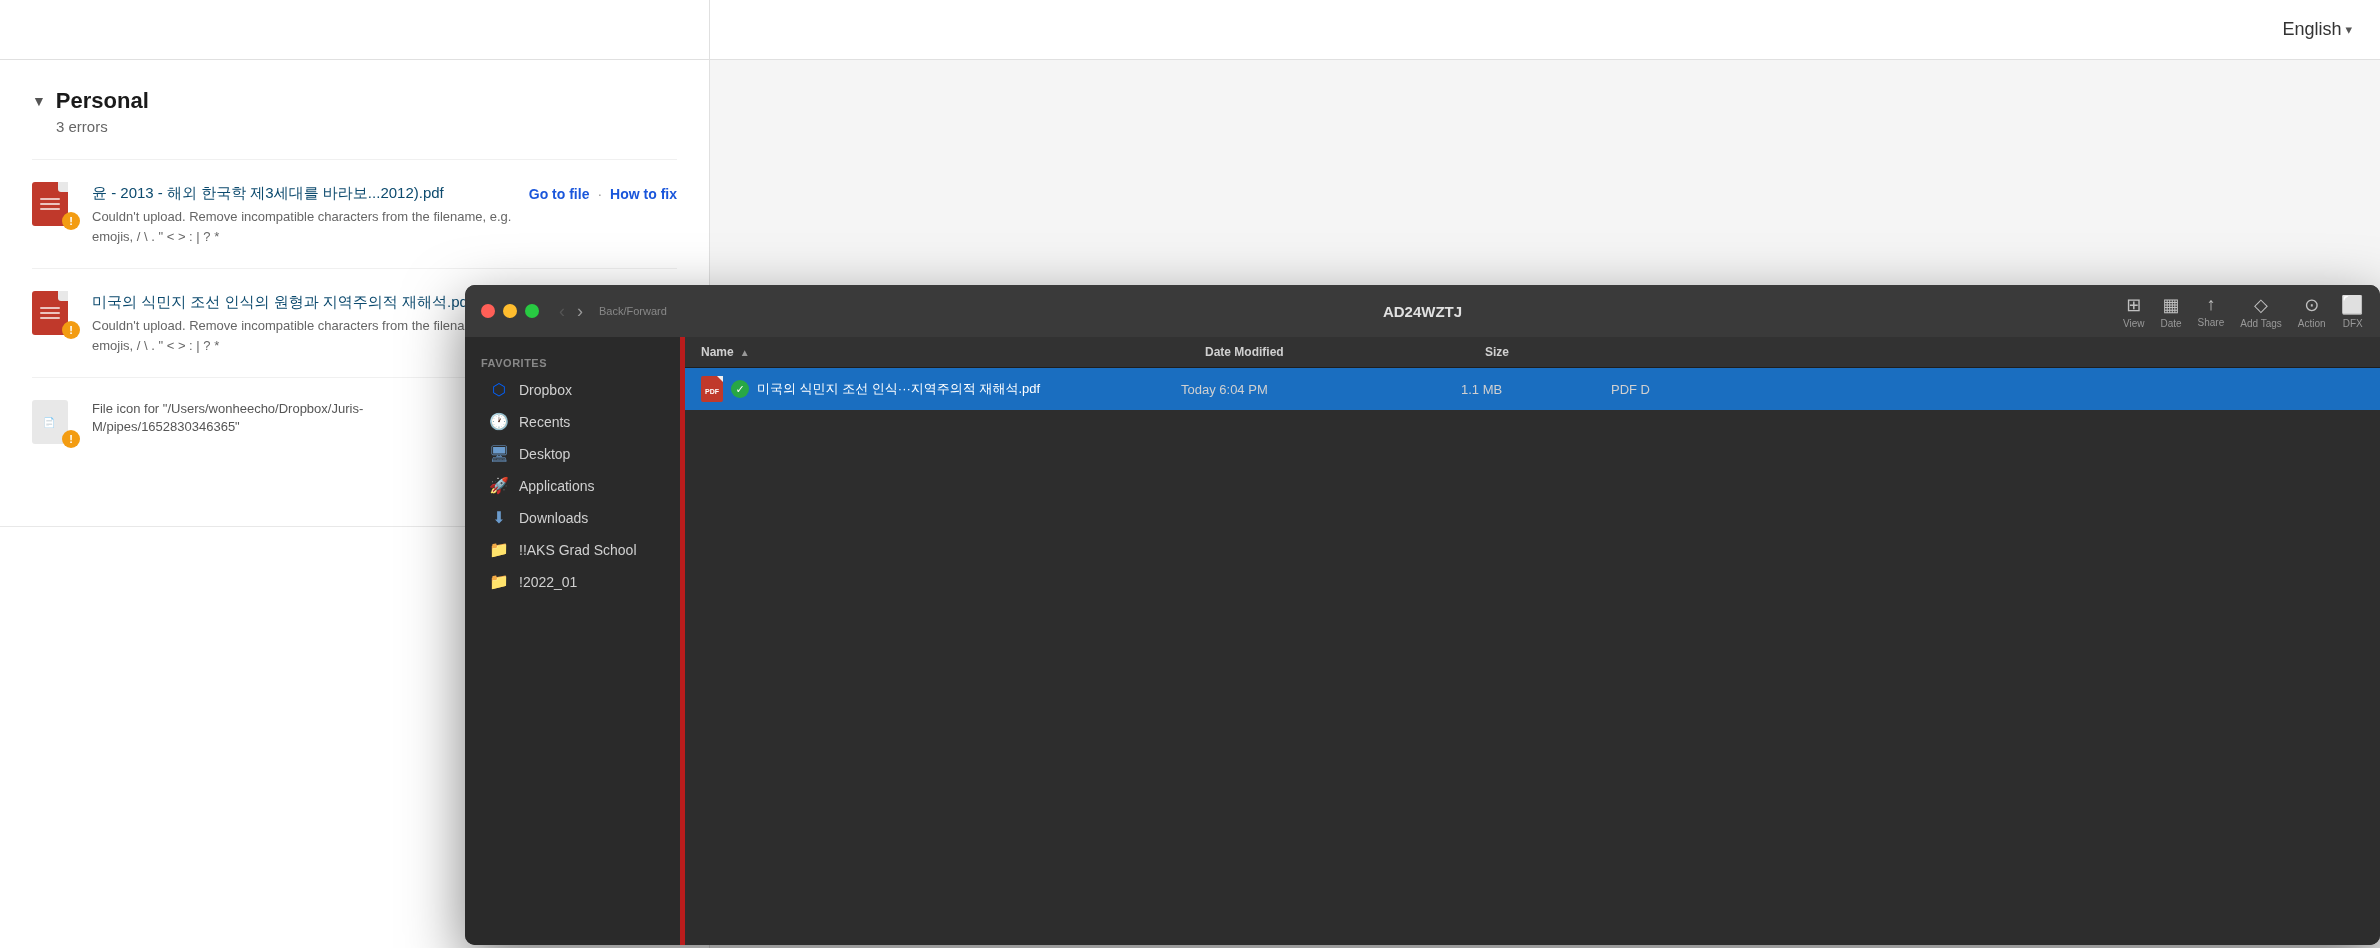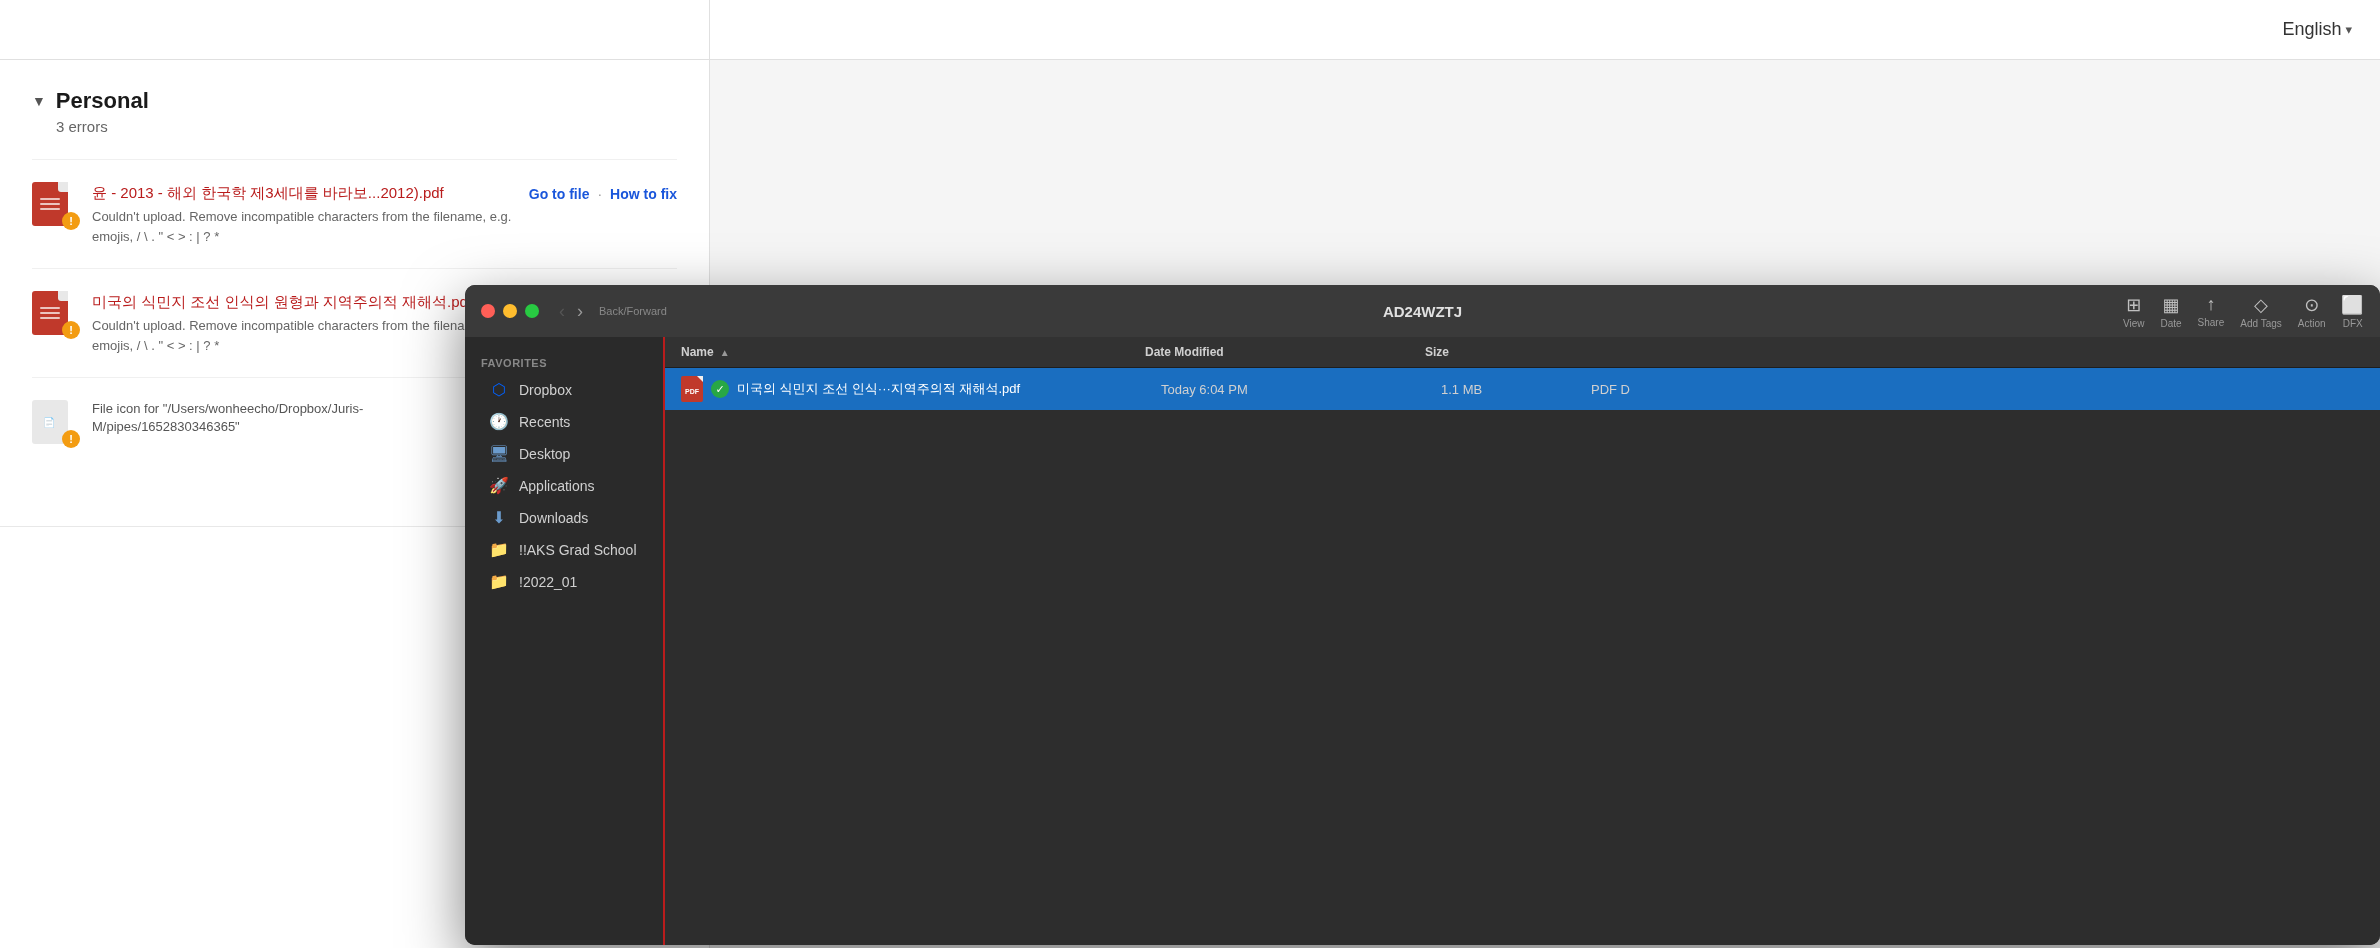--- a/index.html
+++ b/index.html
@@ -114,21 +114,21 @@
       font-weight: 700;
     }
 
     .error-content {
       flex: 1;
     }
 
     .error-filename {
       font-size: 15px;
       font-weight: 500;
-      color: #b91c1c;
+      color: #0c4a6e;
       margin-bottom: 4px;
       line-height: 1.4;
     }
 
     .error-message {
       font-size: 13px;
       color: #666;
       line-height: 1.5;
     }
 
@@ -289,23 +289,23 @@
       color: #999;
     }
 
     
     .finder-body {
       display: flex;
       height: calc(100% - 52px);
     }
 
     .finder-sidebar {
-      width: 200px;
+      width: 220px;
       background: #2a2a2a;
-      border-right: 2px solid #b91c1c;
+      border-right: 5px solid #b91c1c;
       padding: 12px 0;
       overflow-y: auto;
     }
 
     .sidebar-section-label {
       font-size: 11px;
       font-weight: 600;
       color: #888;
       padding: 8px 16px 4px 16px;
       text-transform: uppercase;
@@ -352,21 +352,21 @@
 
     .column-headers {
       display: flex;
       align-items: center;
       padding: 8px 16px;
       border-bottom: 1px solid #1e1e1e;
       background: #323232;
     }
 
     .col-name {
-      width: 464px;
+      width: 504px;
       display: flex;
       align-items: center;
       gap: 6px;
       font-size: 12px;
       font-weight: 600;
       color: #d0d0d0;
       cursor: pointer;
     }
 
     .col-sort-arrow {

